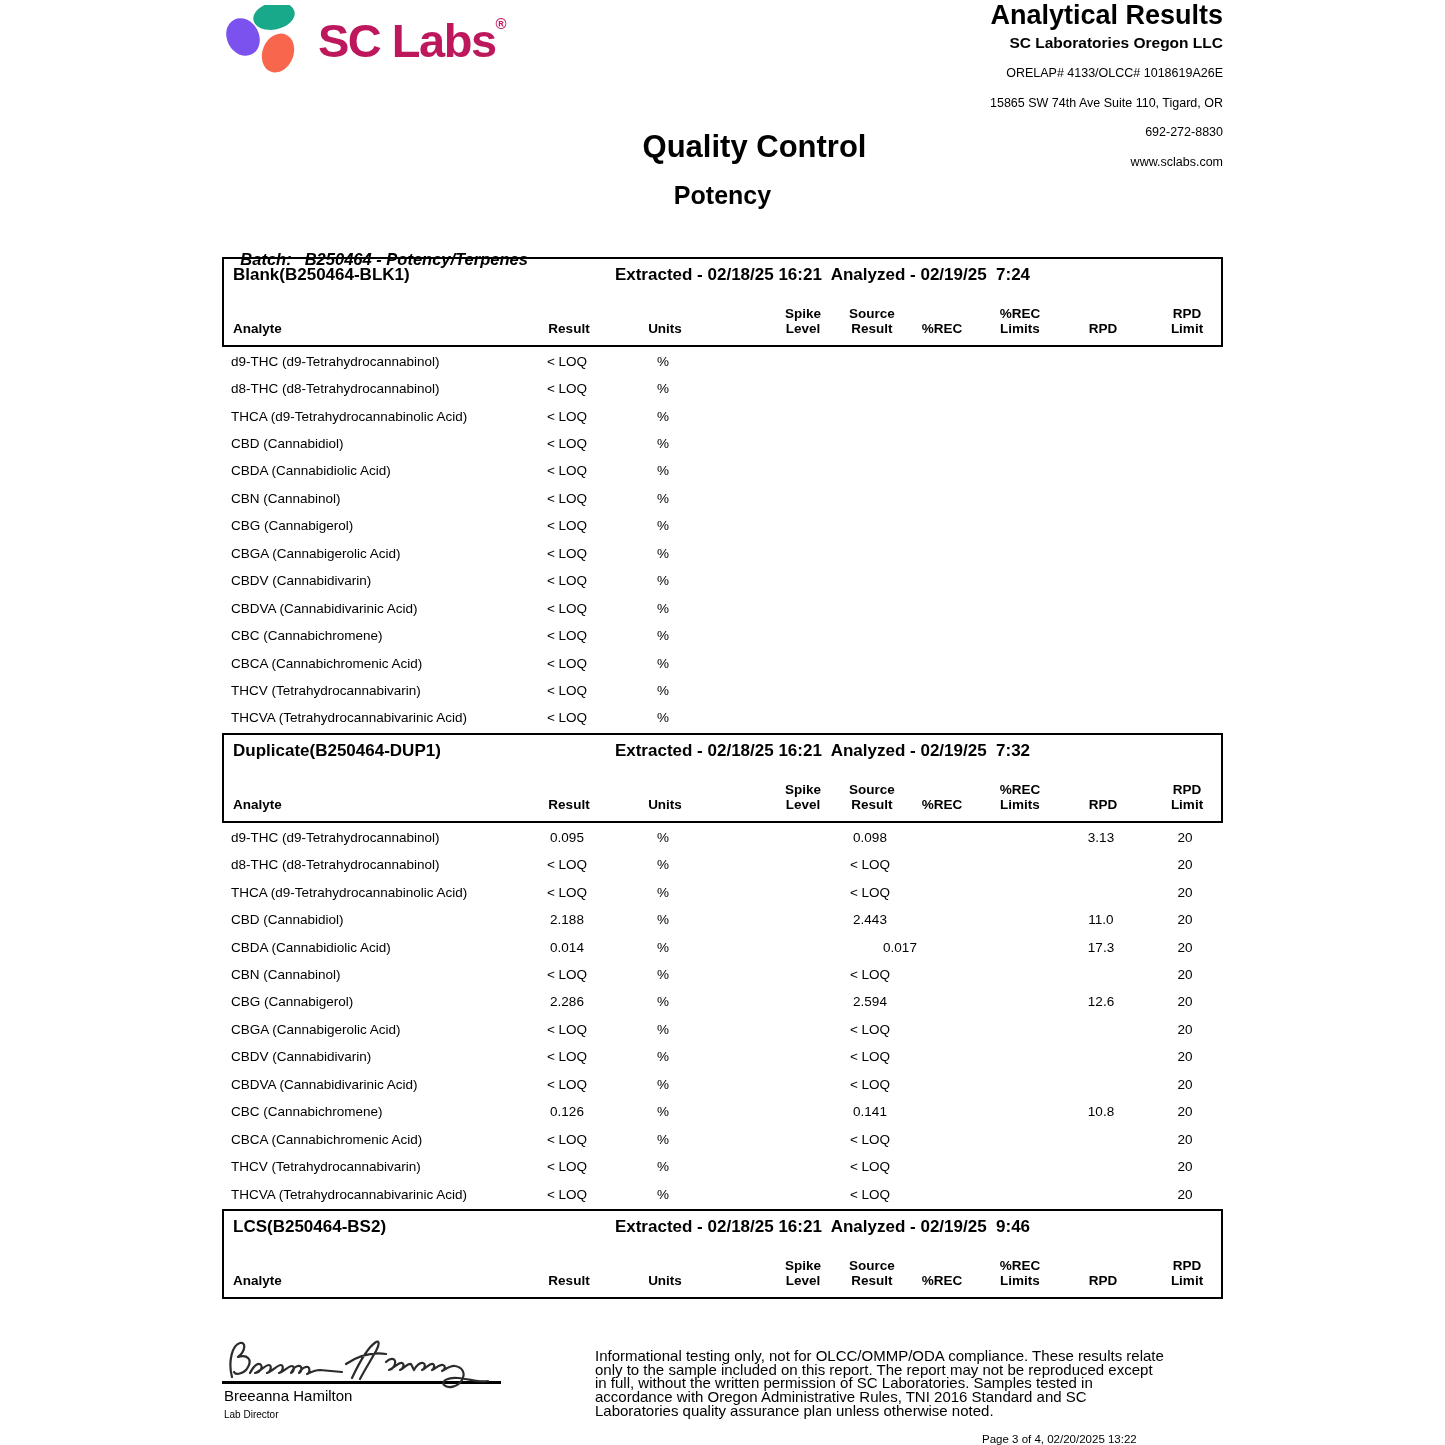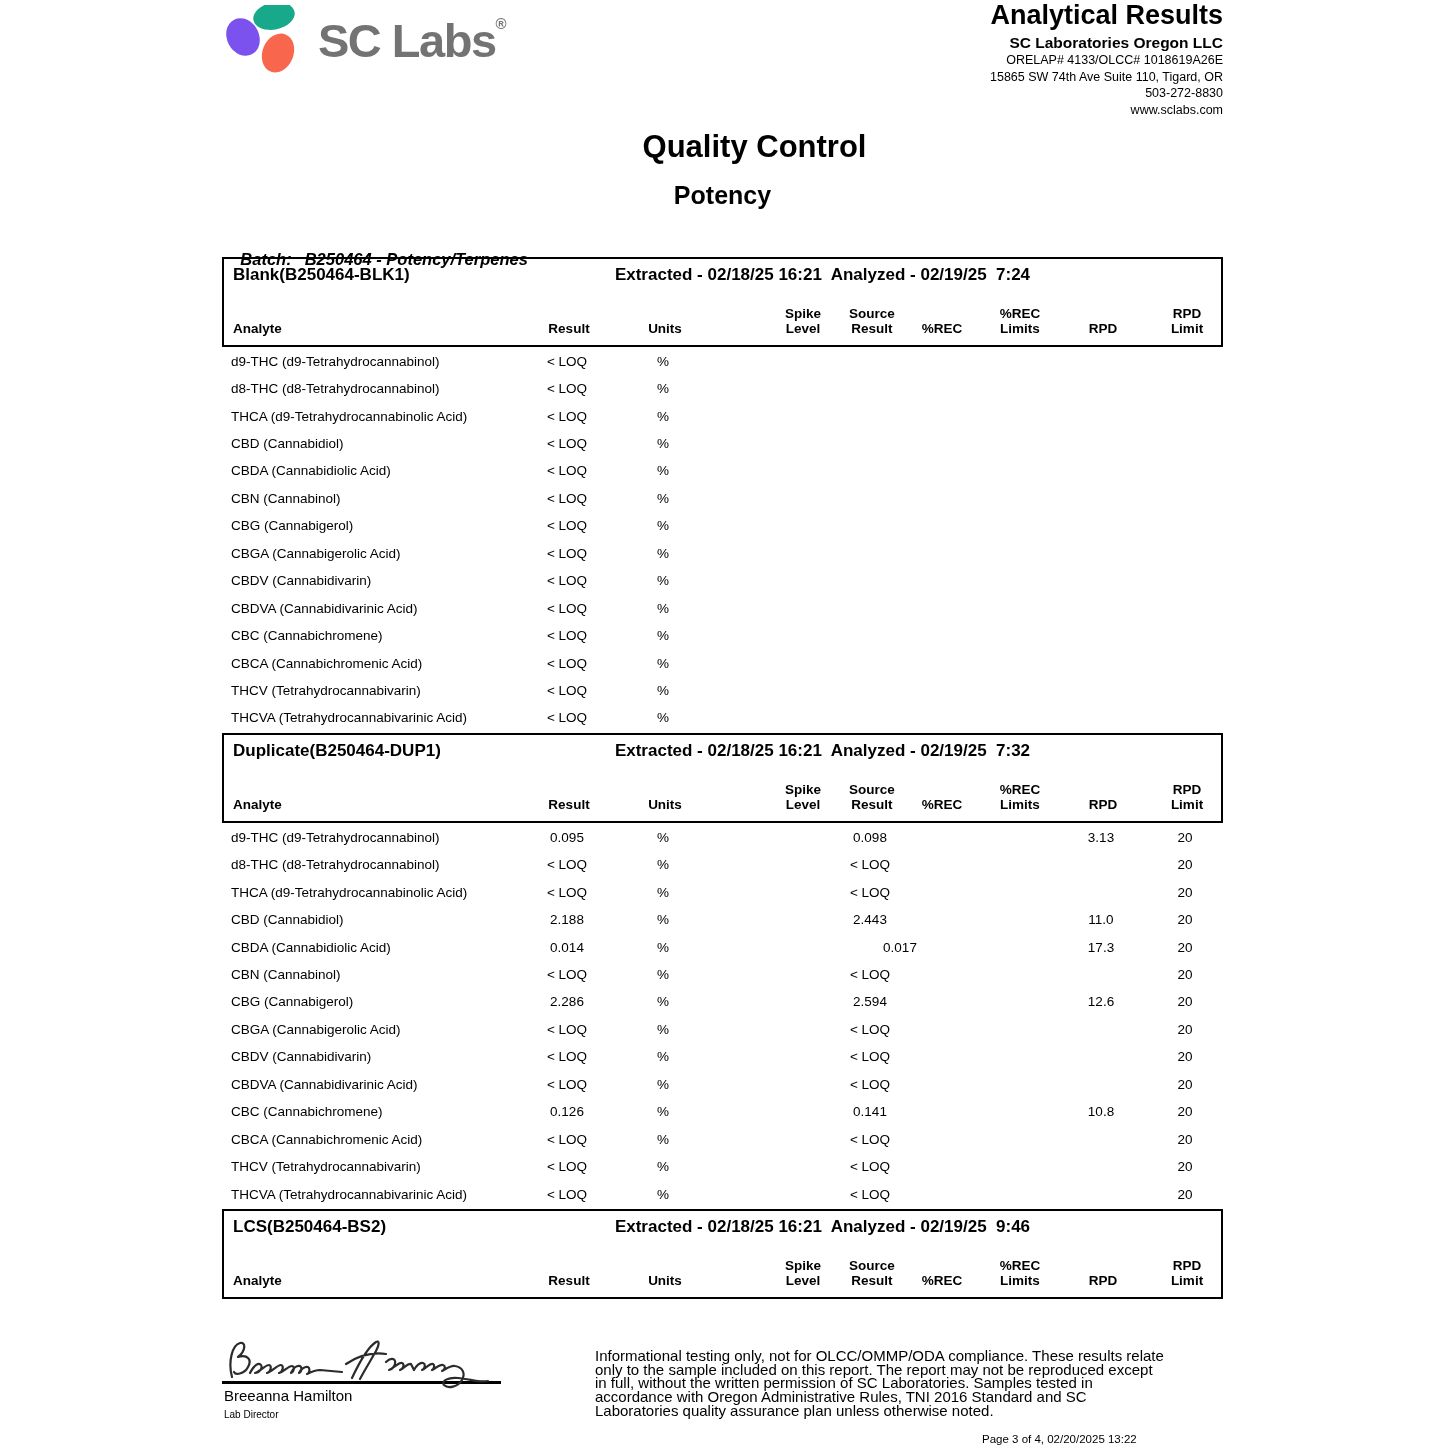--- a/index.html
+++ b/index.html
@@ -12,21 +12,21 @@
   .logo-wrap{position:absolute;left:222px;top:5px;}
   .logo-blobs{position:absolute;left:0;top:0;width:100px;height:80px;}
   .logo-text{
     position:absolute;left:96px;top:8px;font-size:47px;font-weight:bold;
     letter-spacing:-1.5px;white-space:nowrap;
   }
   .logo-reg{font-size:15px;font-weight:bold;vertical-align:28px;letter-spacing:0;}
   .corp{position:absolute;right:222px;top:0;text-align:right;}
   .corp-title{font-size:27px;font-weight:bold;line-height:31px;}
   .corp-company{font-size:15.5px;font-weight:bold;line-height:19px;margin-top:2px;}
-  .corp-line{font-size:12.5px;line-height:16.5px;}
+  .corp-line{font-size:12.5px;line-height:16.5px;margin-top:13px;}
   
   .doc-title{position:absolute;left:0;width:100%;top:129px;text-align:center;font-size:31px;font-weight:bold;padding-left:32px;}
   .doc-subtitle{position:absolute;left:0;width:100%;top:181px;text-align:center;font-size:25px;font-weight:bold;}
   .batch{position:absolute;left:222px;top:231px;font-size:16.5px;font-weight:bold;font-style:italic;white-space:pre;}
   .batch-value{margin-left:13px;}
   
   .tables{position:absolute;left:222px;top:257px;width:1001px;}
   .qc-box{position:relative;height:90px;border:2px solid #000;box-sizing:border-box;}
   .qc-title{position:absolute;left:9px;top:6px;font-size:17px;font-weight:bold;white-space:pre;}
   .qc-timing{position:absolute;left:300px;right:100px;top:6px;text-align:center;font-size:17px;font-weight:bold;white-space:pre;}
@@ -54,29 +54,29 @@
 <body>
 
 <div class="page">
 
   <div class="logo-wrap">
     <svg class="logo-blobs" viewBox="0 0 100 80">
       <ellipse cx="52" cy="11" rx="21" ry="13.5" transform="rotate(-12 52 11)" fill="#18A98A"></ellipse>
       <ellipse cx="21" cy="32" rx="16" ry="19.5" transform="rotate(-27 21 32)" fill="#7B52EE"></ellipse>
       <ellipse cx="56" cy="48" rx="15.5" ry="20" transform="rotate(22 56 48)" fill="#F8674D"></ellipse>
     </svg>
-    <div class="logo-text" style="color: #737373;"><span>SC Labs</span><span class="logo-reg">®</span></div>
+    <div class="logo-text" style="color: #be185d;"><span>SC Labs</span><span class="logo-reg">®</span></div>
   </div>
 
   <div class="corp">
     <div class="corp-title">Analytical Results</div>
     <div class="corp-company">SC Laboratories Oregon LLC</div>
     <div class="corp-line">ORELAP# 4133/OLCC# 1018619A26E</div>
     <div class="corp-line">15865 SW 74th Ave Suite 110, Tigard, OR</div>
-    <div class="corp-line">503-272-8830</div>
+    <div class="corp-line">692-272-8830</div>
     <div class="corp-line">www.sclabs.com</div>
   </div>
 
   <div class="doc-title">Quality Control</div>
   <div class="doc-subtitle">Potency</div>
   <div class="batch">
     <span>Batch:</span><span class="batch-value">B250464 - Potency/Terpenes</span>
   </div>
 
   <div class="tables">

